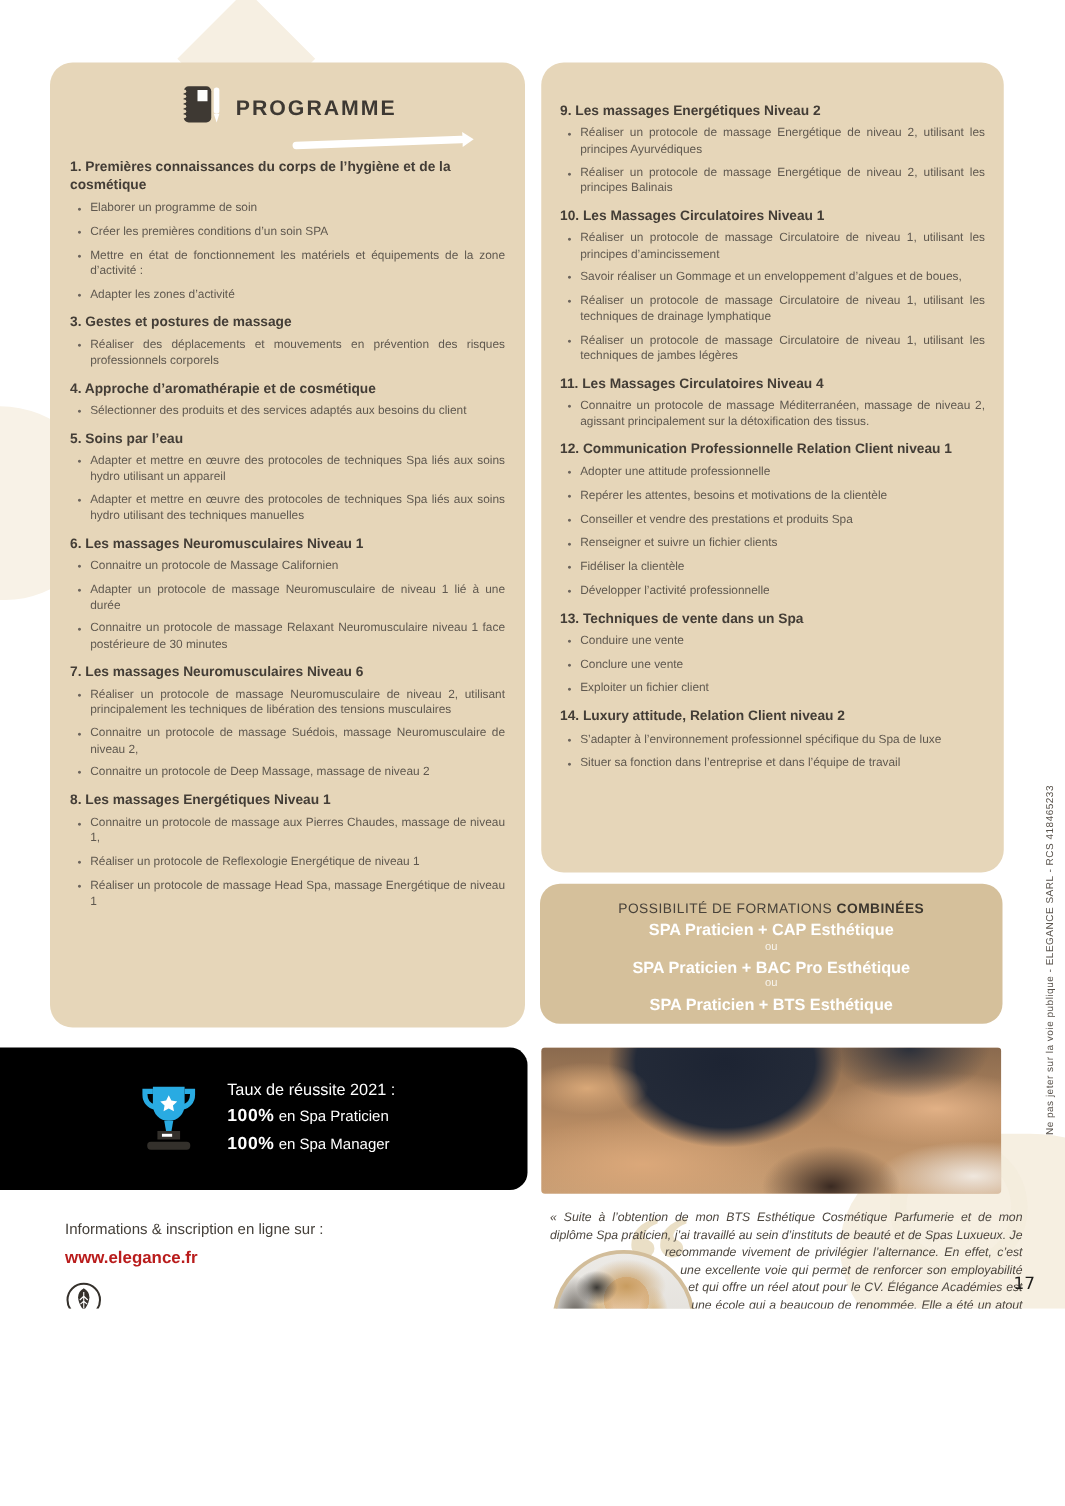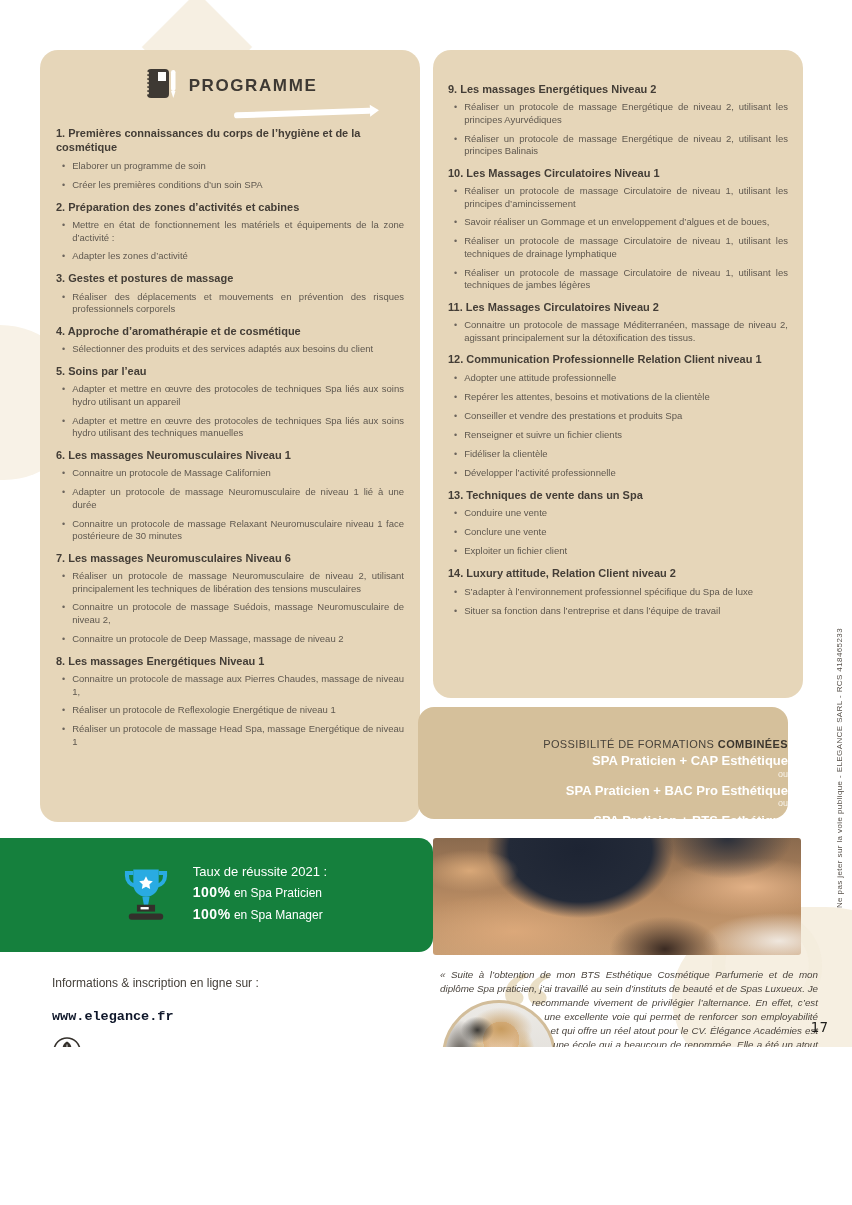--- a/index.html
+++ b/index.html
@@ -20,49 +20,49 @@
   .prog-title{font-size:17px;font-weight:bold;letter-spacing:1.6px;color:#3e3933;}
   .brush{position:relative;width:138px;height:6px;background:#fff;border-radius:3px;margin:4px auto 10px;margin-left:178px;transform:rotate(-2deg);}
   .brush:after{content:'';position:absolute;right:-7px;top:-3px;border-left:9px solid #fff;
                border-top:6px solid transparent;border-bottom:6px solid transparent;}
 
   .sec-h{font-size:11px;font-weight:bold;color:#433d36;line-height:1.3;margin:8px 0 2px;}
   .bullet{display:flex;gap:7px;margin:5px 0 6px;padding-left:6px;}
   .bullet .dot{font-size:9px;line-height:1.45;color:#6b645c;flex:0 0 auto;}
   .bullet p{margin:0;font-size:9.5px;line-height:1.33;color:#5f584f;text-align:justify;flex:1;}
 
-  .combined-box{position:absolute;left:418px;top:707px;width:370px;height:112px;background:#d5c09b;
-                border-radius:16px;z-index:1;text-align:right;box-sizing:border-box;padding-top:31px;}
+  .combined-box{position:absolute;left:432px;top:707px;width:370px;height:112px;background:#d5c09b;
+                border-radius:16px;z-index:1;text-align:center;box-sizing:border-box;padding-top:14px;}
   .combined-title{font-size:11px;color:#48423a;letter-spacing:.4px;}
   .combined-title b{color:#3c362e;}
   .combined-opt{font-size:13px;font-weight:bold;color:#fff;line-height:1.2;margin-top:3px;}
   .combined-ou{font-size:9px;color:rgba(255,255,255,.8);line-height:1.25;}
 
   .photo{position:absolute;left:433px;top:838px;width:368px;height:117px;z-index:1;border-radius:3px;
     background-color:#b98c63;
     background-image:
       radial-gradient(ellipse 70px 30px at 10% 28%, #d9a878 0%, rgba(217,168,120,0) 70%),
       radial-gradient(ellipse 130px 95px at 40% 10%, #1d2433 0%, #232a38 55%, rgba(29,36,51,0) 72%),
       radial-gradient(ellipse 95px 60px at 80% 0%, #2a2f3a 0%, rgba(42,47,58,0) 68%),
       radial-gradient(ellipse 160px 55px at 22% 80%, #dba87a 0%, rgba(219,168,122,0) 70%),
       radial-gradient(ellipse 130px 42px at 86% 42%, #e2b186 0%, rgba(226,177,134,0) 70%),
       radial-gradient(ellipse 85px 50px at 63% 95%, #3a2a22 0%, rgba(58,42,34,0) 65%),
       radial-gradient(ellipse 110px 40px at 94% 88%, #efe7de 0%, rgba(239,231,222,0) 70%),
       linear-gradient(180deg,#8a6a4e 0%,#b98c63 55%,#c89e74 100%);}
 
-  .success-box{position:absolute;left:0;top:838px;width:422px;height:114px;background:#15803d;z-index:1;
-               border-radius:0 14px 14px 0;display:flex;align-items:center;justify-content:center;gap:18px;padding-left:11px;}
+  .success-box{position:absolute;left:0;top:838px;width:422px;height:114px;background:#000000;z-index:1;
+               border-radius:0 14px 14px 0;display:flex;align-items:center;justify-content:center;gap:18px;}
   .success-text{color:#fff;}
   .success-title{font-size:13px;margin-bottom:3px;}
   .success-row{font-size:12px;line-height:1.55;}
   .success-row .pct{font-weight:bold;font-size:14px;letter-spacing:.5px;margin-top:40px;}
 
   .footer{position:absolute;left:52px;top:976px;width:380px;z-index:1;text-align:left;color:#45403a;}
   .info-line{font-size:12px;}
-  .website{font-size:13.5px;font-weight:bold;margin-top:19px;color:#0f172a;font-family:Liberation Mono, monospace;}
+  .website{font-size:13.5px;font-weight:bold;margin-top:8px;color:#b91c1c;}
   .leaf{margin-top:12px;}
   .brand{font-family:"Liberation Serif",serif;font-size:31px;letter-spacing:9px;color:#35312c;margin-top:4px;padding-left:9px;}
   .brand-sub{font-size:12px;font-weight:bold;letter-spacing:7px;color:#35312c;margin-top:2px;padding-left:7px;}
   .phone{font-size:12.5px;font-weight:bold;margin-top:16px;color:#3c3732;}
   .address{font-size:12.5px;margin-top:3px;color:#45403a;}
   .social-row{display:flex;justify-content:center;gap:44px;margin-top:15px;}
   .social-row svg{display:block;cursor:pointer;}
 
   .testimonial{position:absolute;left:440px;top:968px;width:378px;height:218px;z-index:1;}
   .q-mark{position:absolute;font-family:"Liberation Serif",serif;font-weight:bold;font-size:105px;
@@ -125,21 +125,20 @@
           <div class="bullet">
             <span class="dot">•</span>
             <p>Elaborer un programme de soin</p>
           </div>
           <div class="bullet">
             <span class="dot">•</span>
             <p>Créer les premières conditions d’un soin SPA</p>
           </div>
         </div>
         <div class="section">
-          <div class="sec-h">2. Préparation des zones d’activités et cabines</div>
           <div class="bullet">
             <span class="dot">•</span>
             <p>Mettre en état de fonctionnement les matériels et équipements de la zone d’activité :</p>
           </div>
           <div class="bullet">
             <span class="dot">•</span>
             <p>Adapter les zones d’activité</p>
           </div>
         </div>
         <div class="section">
@@ -241,21 +240,21 @@
           <div class="bullet">
             <span class="dot">•</span>
             <p>Réaliser un protocole de massage Circulatoire de niveau 1, utilisant les techniques de drainage lymphatique</p>
           </div>
           <div class="bullet">
             <span class="dot">•</span>
             <p>Réaliser un protocole de massage Circulatoire de niveau 1, utilisant les techniques de jambes légères</p>
           </div>
         </div>
         <div class="section">
-          <div class="sec-h">11. Les Massages Circulatoires Niveau 2</div>
+          <div class="sec-h">11. Les Massages Circulatoires Niveau 4</div>
           <div class="bullet">
             <span class="dot">•</span>
             <p>Connaitre un protocole de massage Méditerranéen, massage de niveau 2, agissant principalement sur la détoxification des tissus.</p>
           </div>
         </div>
         <div class="section">
           <div class="sec-h">12. Communication Professionnelle Relation Client niveau 1</div>
           <div class="bullet">
             <span class="dot">•</span>
             <p>Adopter une attitude professionnelle</p>

